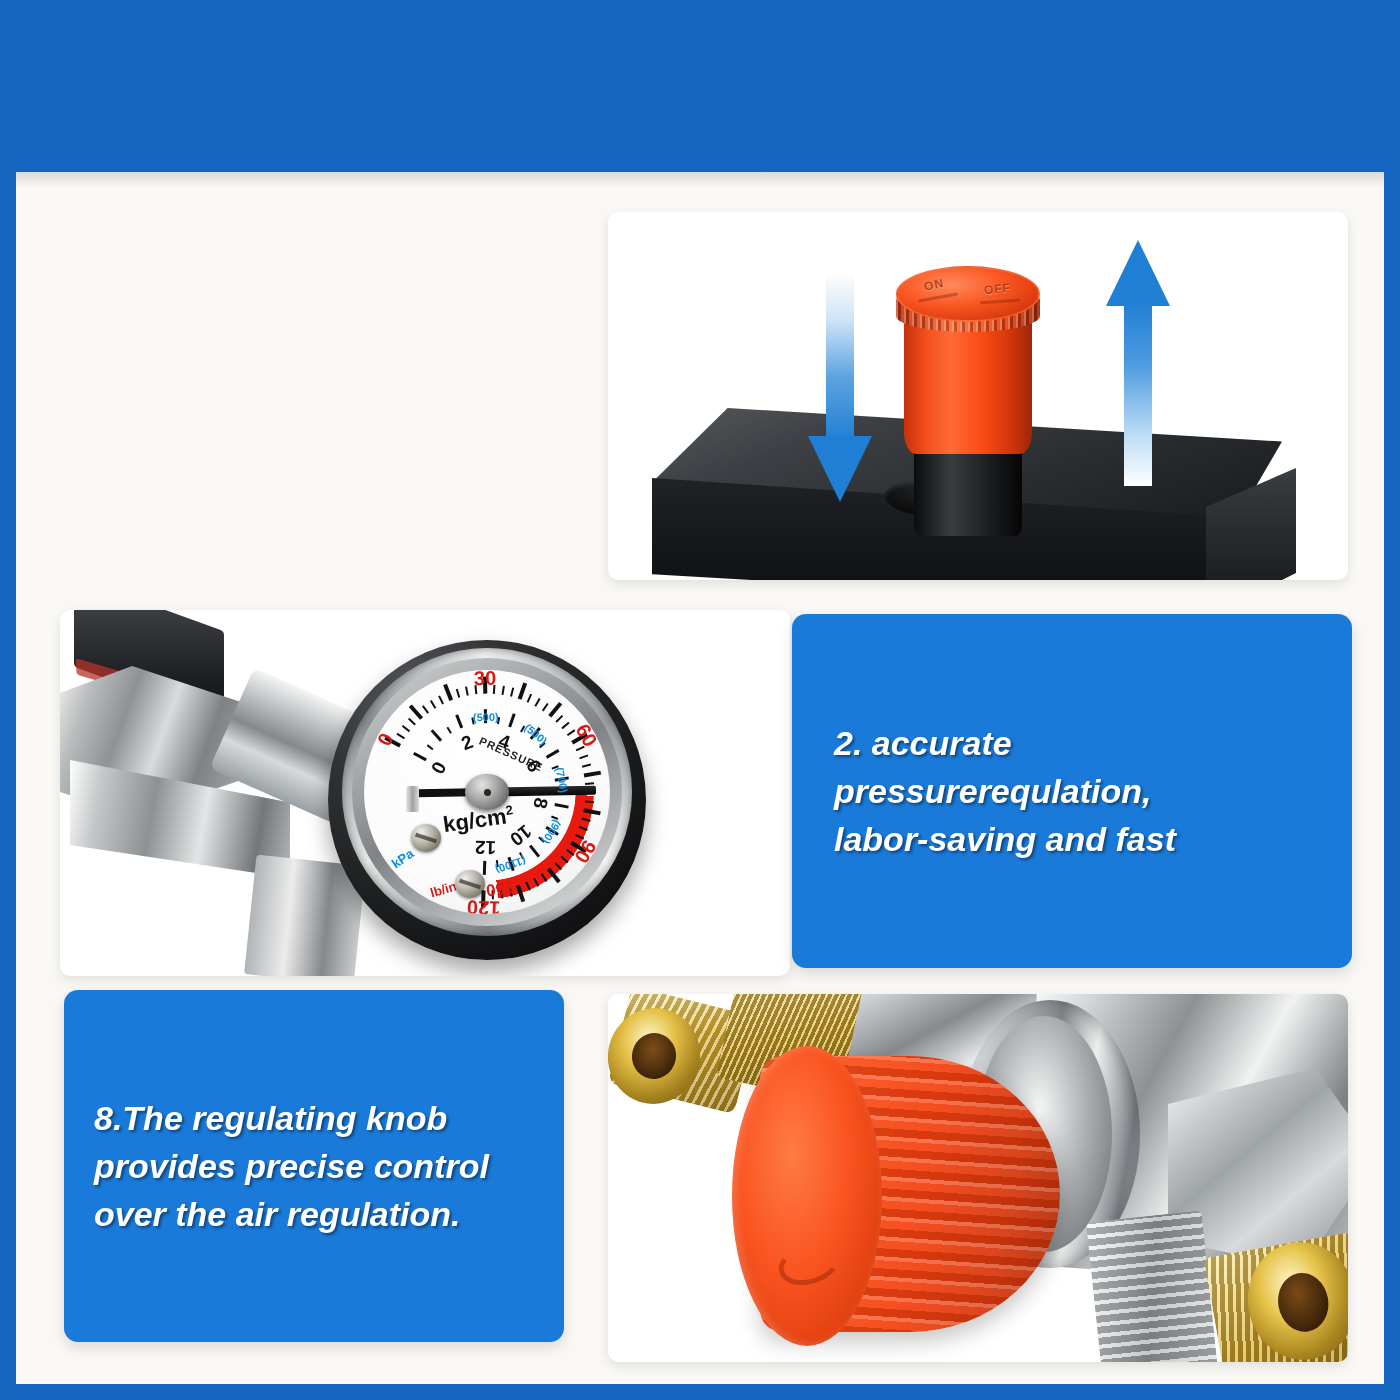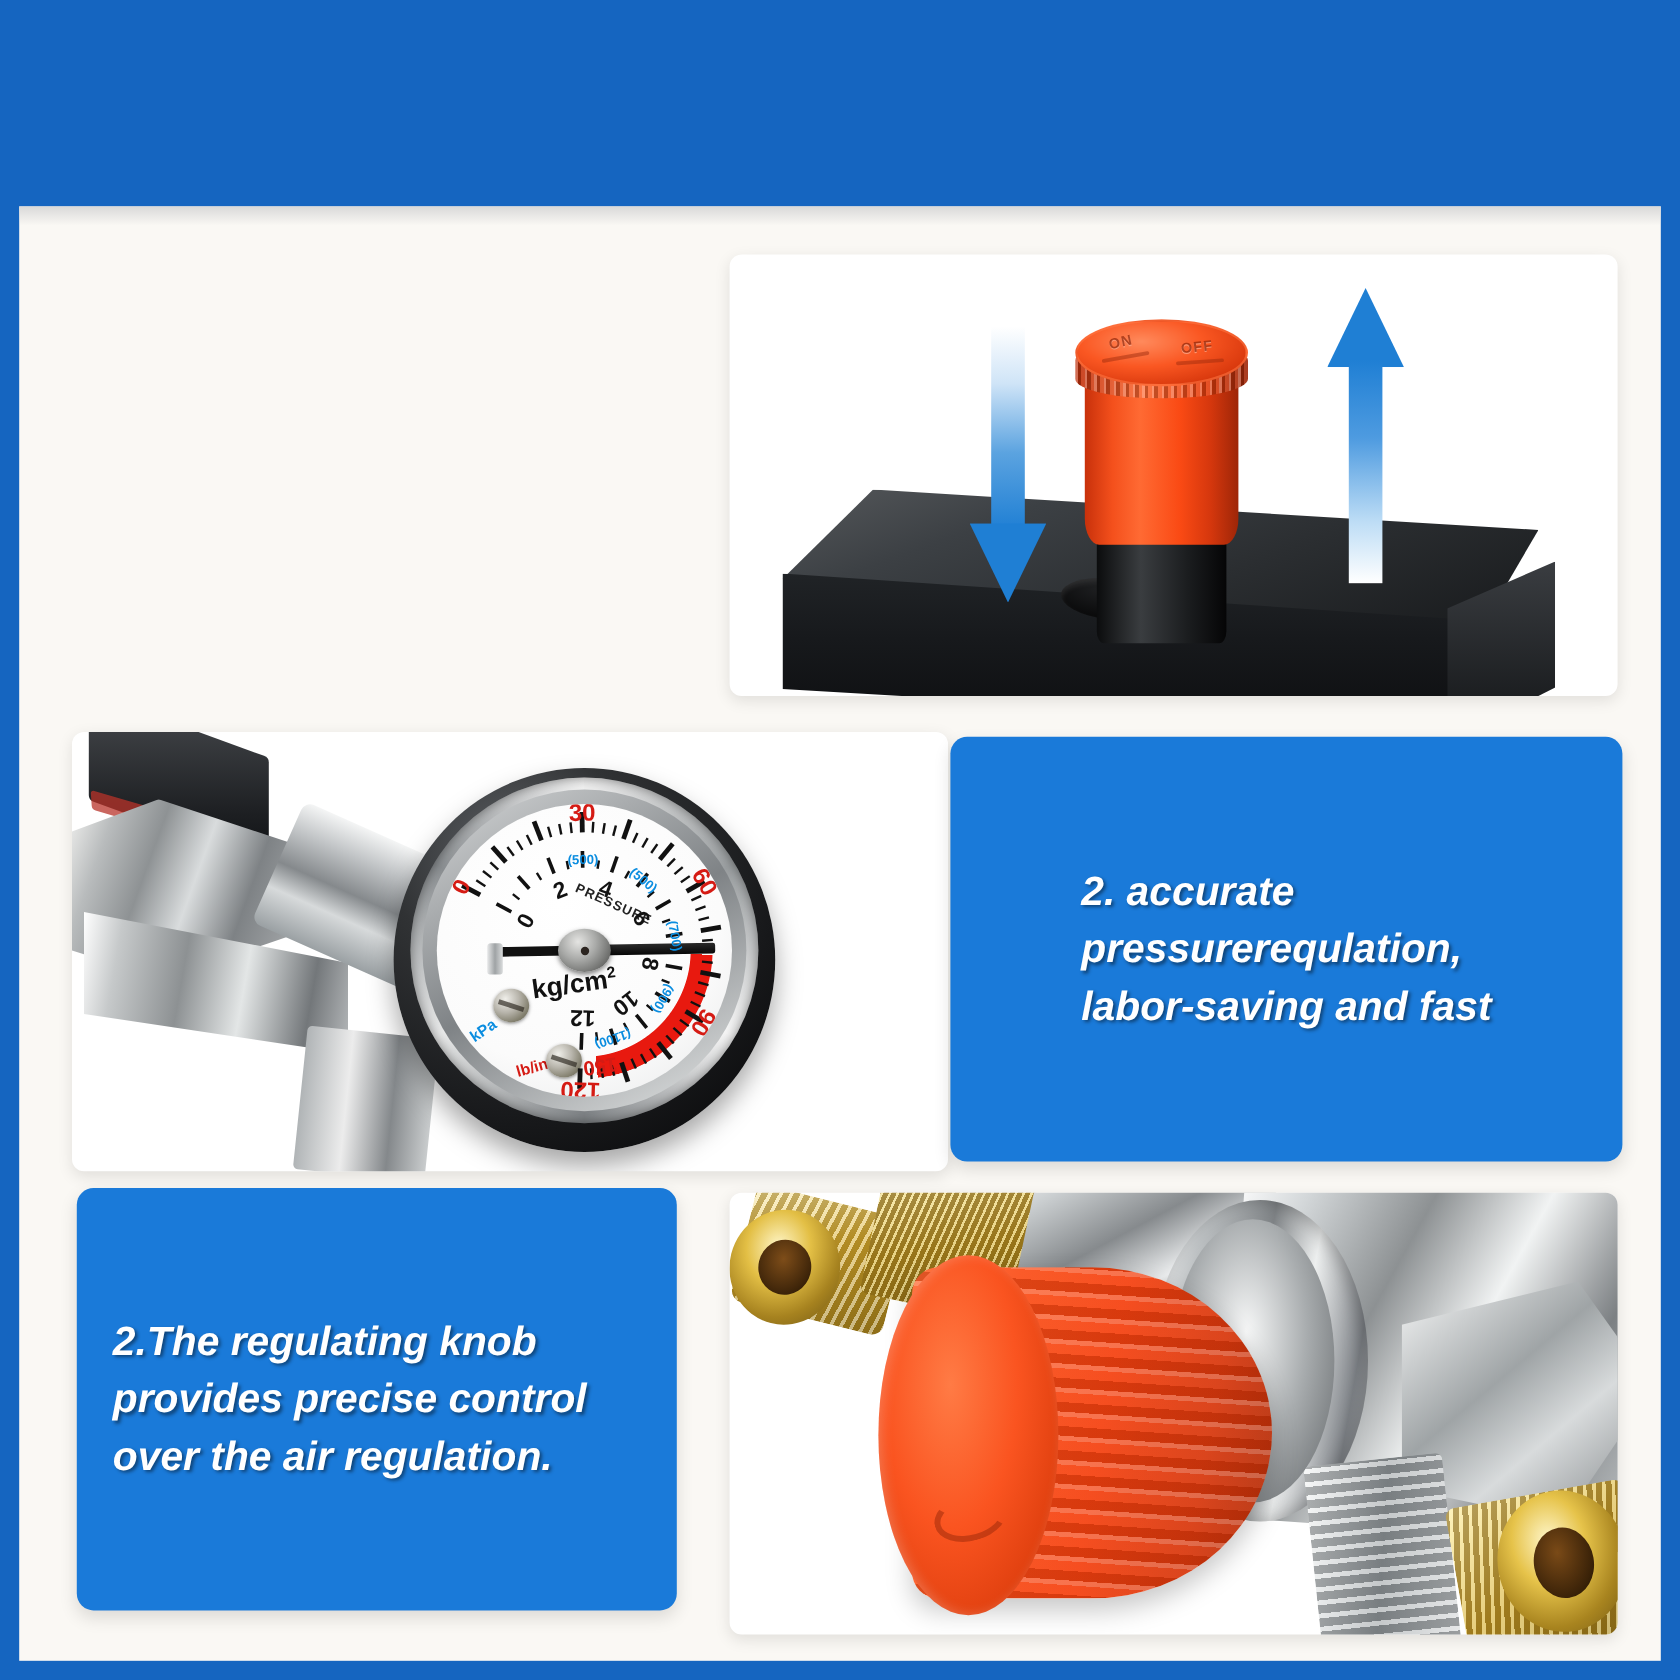--- a/index.html
+++ b/index.html
@@ -211,21 +211,21 @@
     background: linear-gradient(#1f7fd4 0%, #4e9be0 35%, #bcdcf5 72%, #ffffff 100%);
   }
   #arrow-up .head {
     top: 0;
     background: #1f7fd4;
     clip-path: polygon(50% 0%, 0% 100%, 100% 100%);
   }
 
   
   #photo2 { left: 44px;  top: 438px; width: 730px; height: 366px; }
-  #card2  { left: 776px; top: 442px; width: 560px; height: 354px; padding: 0 42px; justify-content: center; }
+  #card2  { left: 776px; top: 442px; width: 560px; height: 354px; padding: 0 42px; }
   #card2 .card-text { font-size: 34px; }
 
   
   .mf-dark {
     position: absolute; left: 14px; top: -6px;
     width: 150px; height: 90px;
     background: linear-gradient(160deg,#4a4d51,#1d1f22 70%,#0e1012);
     transform: skewY(20deg);
     border-radius: 4px;
   }
@@ -713,21 +713,21 @@
       </div>
     </div>
 
     <div class="card" id="card2">
       <div class="card-text">2. accurate
     pressurerequlation,
     labor-saving and fast</div>
     </div>
 
     <div class="card" id="card3">
-      <div class="card-text">2.The regulating knob
+      <div class="card-text">8.The regulating knob
    provides precise control
    over the air regulation.</div>
     </div>
 
     <div class="photo" id="photo3">
       <div class="brass-nut" id="bn-thread"></div>
       <div class="brass-nut" id="bn-ring"></div>
       <div class="brass-nut" id="bn-knurl"></div>
       <div id="bn-chrome"></div>
 

